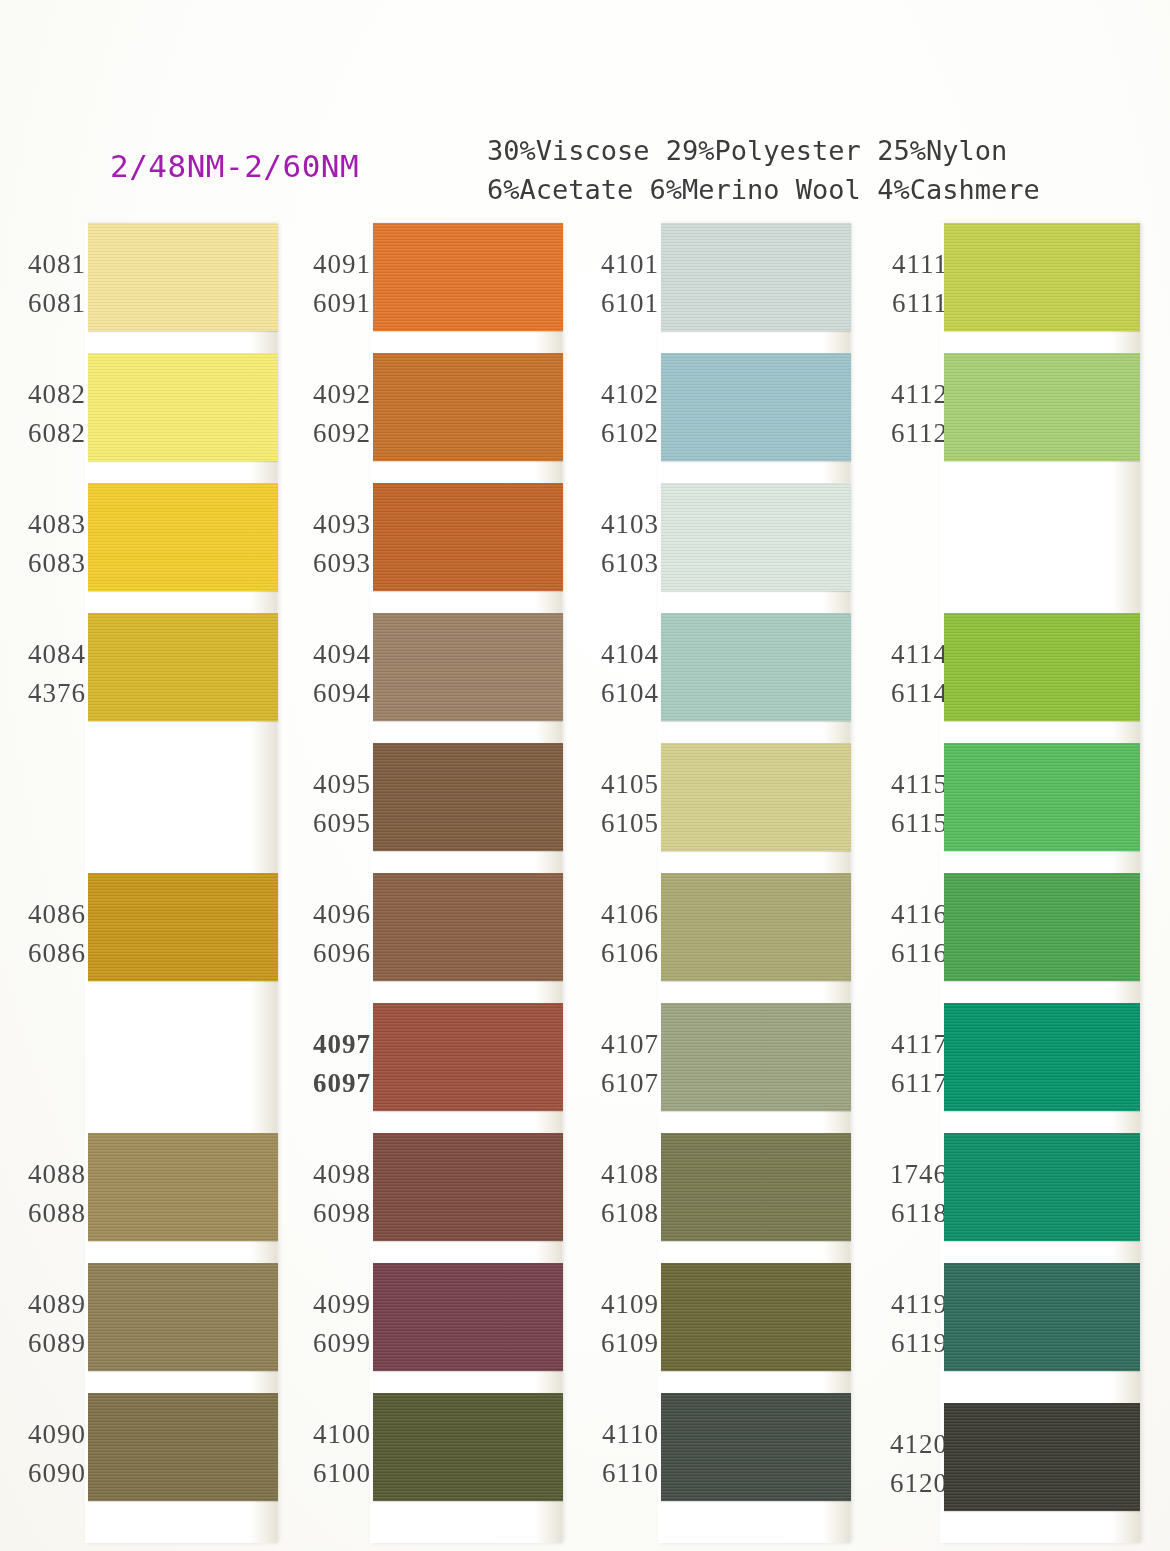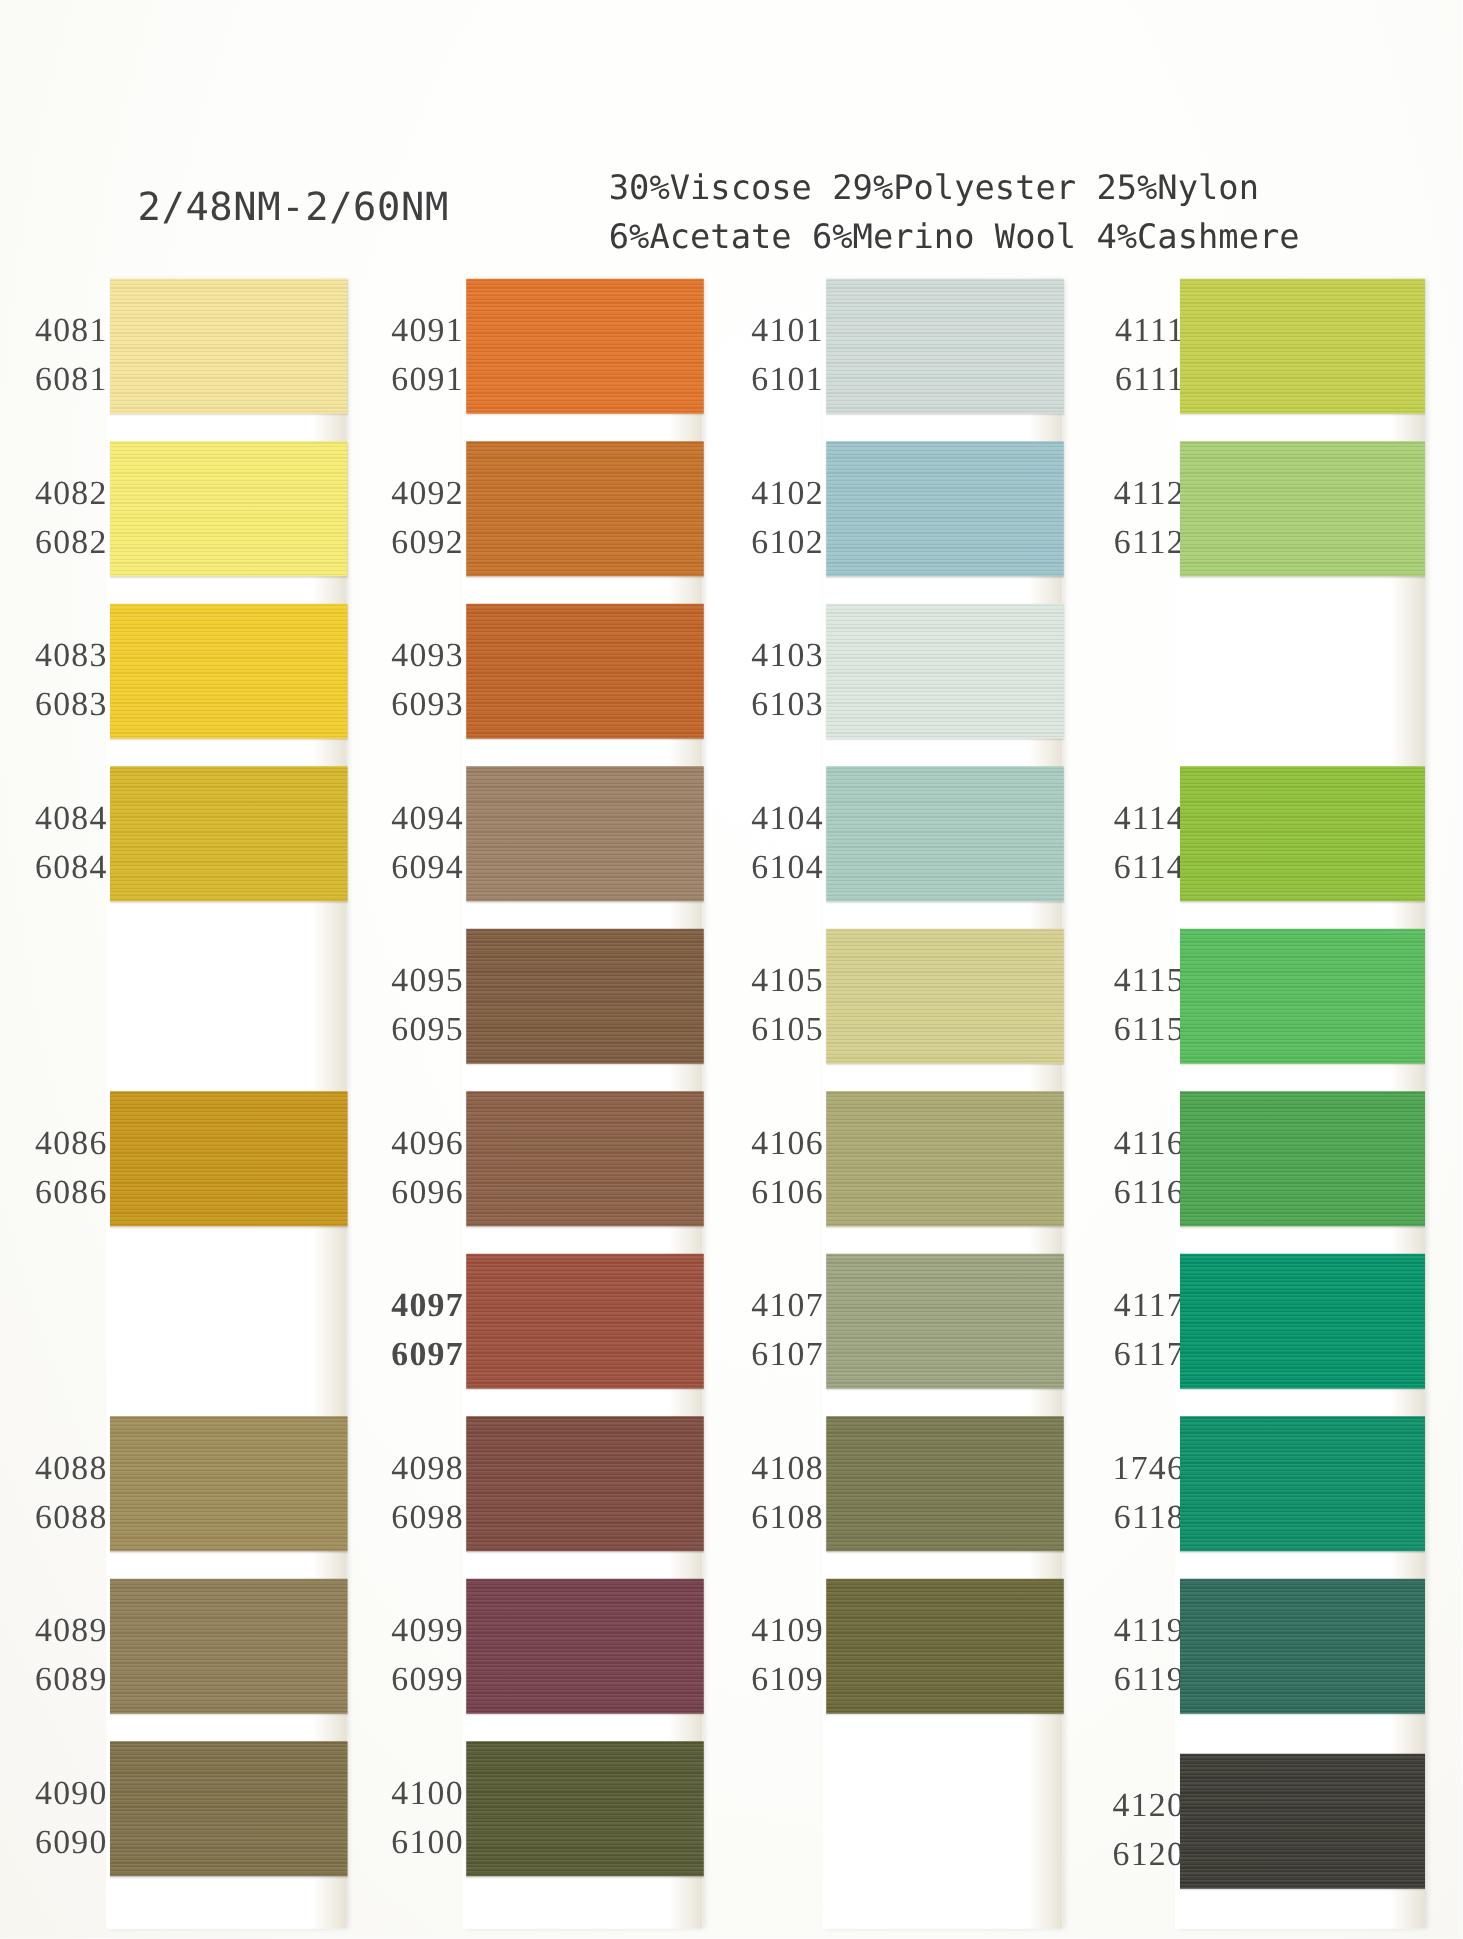--- a/index.html
+++ b/index.html
@@ -29,21 +29,21 @@
     top: 0; left: 0; right: 0;
     height: 215px;
     z-index: 5;
   }
   .spec-left {
     position: absolute;
     left: 110px;
     top: 148px;
     font-size: 31px;
     letter-spacing: 0.5px;
-    color: #404040;
+    color: #a21caf;
     font-family: "DejaVu Sans Mono", "Liberation Mono", monospace;
     white-space: nowrap;
   }
   .spec-right {
     position: absolute;
     left: 487px;
     top: 131px;
     color: #3b3b3b;
     font-family: "DejaVu Sans Mono", "Liberation Mono", monospace;
     font-size: 27px;
@@ -176,21 +176,21 @@
         <div class="row" style="top: 260px;">
           <div class="labels">
             <span>4083</span>
             <span>6083</span>
           </div>
           <div class="swatch" style="background-color: rgb(242, 204, 44);"></div>
         </div>
         <div class="row" style="top: 390px;">
           <div class="labels">
             <span>4084</span>
-            <span>6084</span>
+            <span>4376</span>
           </div>
           <div class="swatch" style="background-color: rgb(214, 182, 42);"></div>
         </div>
         <div class="row" style="top: 650px;">
           <div class="labels">
             <span>4086</span>
             <span>6086</span>
           </div>
           <div class="swatch" style="background-color: rgb(198, 150, 26);"></div>
         </div>
@@ -353,20 +353,27 @@
           </div>
           <div class="swatch" style="background-color: rgb(120, 121, 79);"></div>
         </div>
         <div class="row" style="top: 1040px;">
           <div class="labels">
             <span>4109</span>
             <span>6109</span>
           </div>
           <div class="swatch" style="background-color: rgb(106, 104, 56);"></div>
         </div>
+        <div class="row" style="top: 1170px;">
+          <div class="labels">
+            <span>4110</span>
+            <span>6110</span>
+          </div>
+          <div class="swatch" style="background-color: rgb(67, 76, 68);"></div>
+        </div>
       </div>
       <div class="thread" style="left: 118px; top: 1330px;"></div>
     </div>
     <div class="column col-3">
       <div class="card-strip"></div>
       <div class="rows">
         <div class="row" style="top: 0px;">
           <div class="labels">
             <span>4111</span>
             <span>6111</span>

